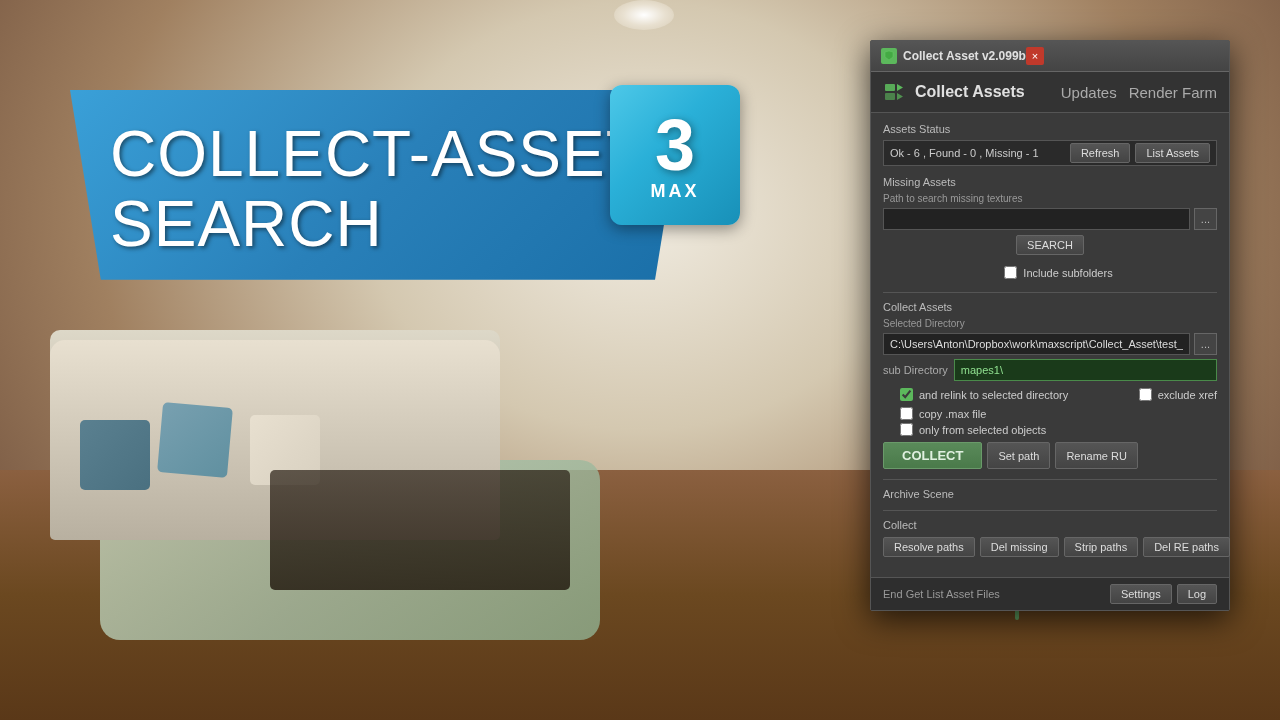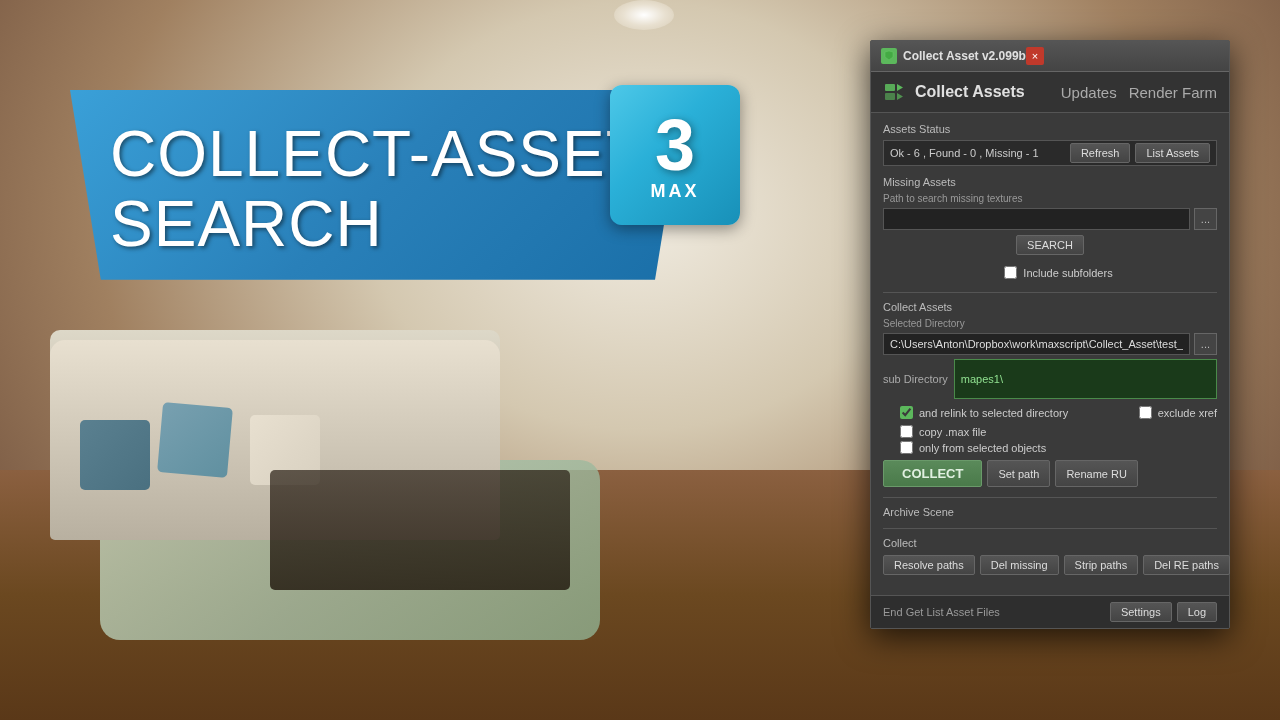--- a/index.html
+++ b/index.html
@@ -377,21 +377,21 @@
       font-size: 11px;
       white-space: nowrap;
     }
 
     .subdir-input {
       background: #1a3a1a;
       border: 1px solid #4a8a4a;
       color: #90e090;
       font-size: 11px;
       padding: 2px 6px;
-      height: 40px;
+      height: 22px;
       flex: 1;
     }
 
     
     .divider {
       height: 1px;
       background: #555;
       margin: 8px 0;
     }
 

